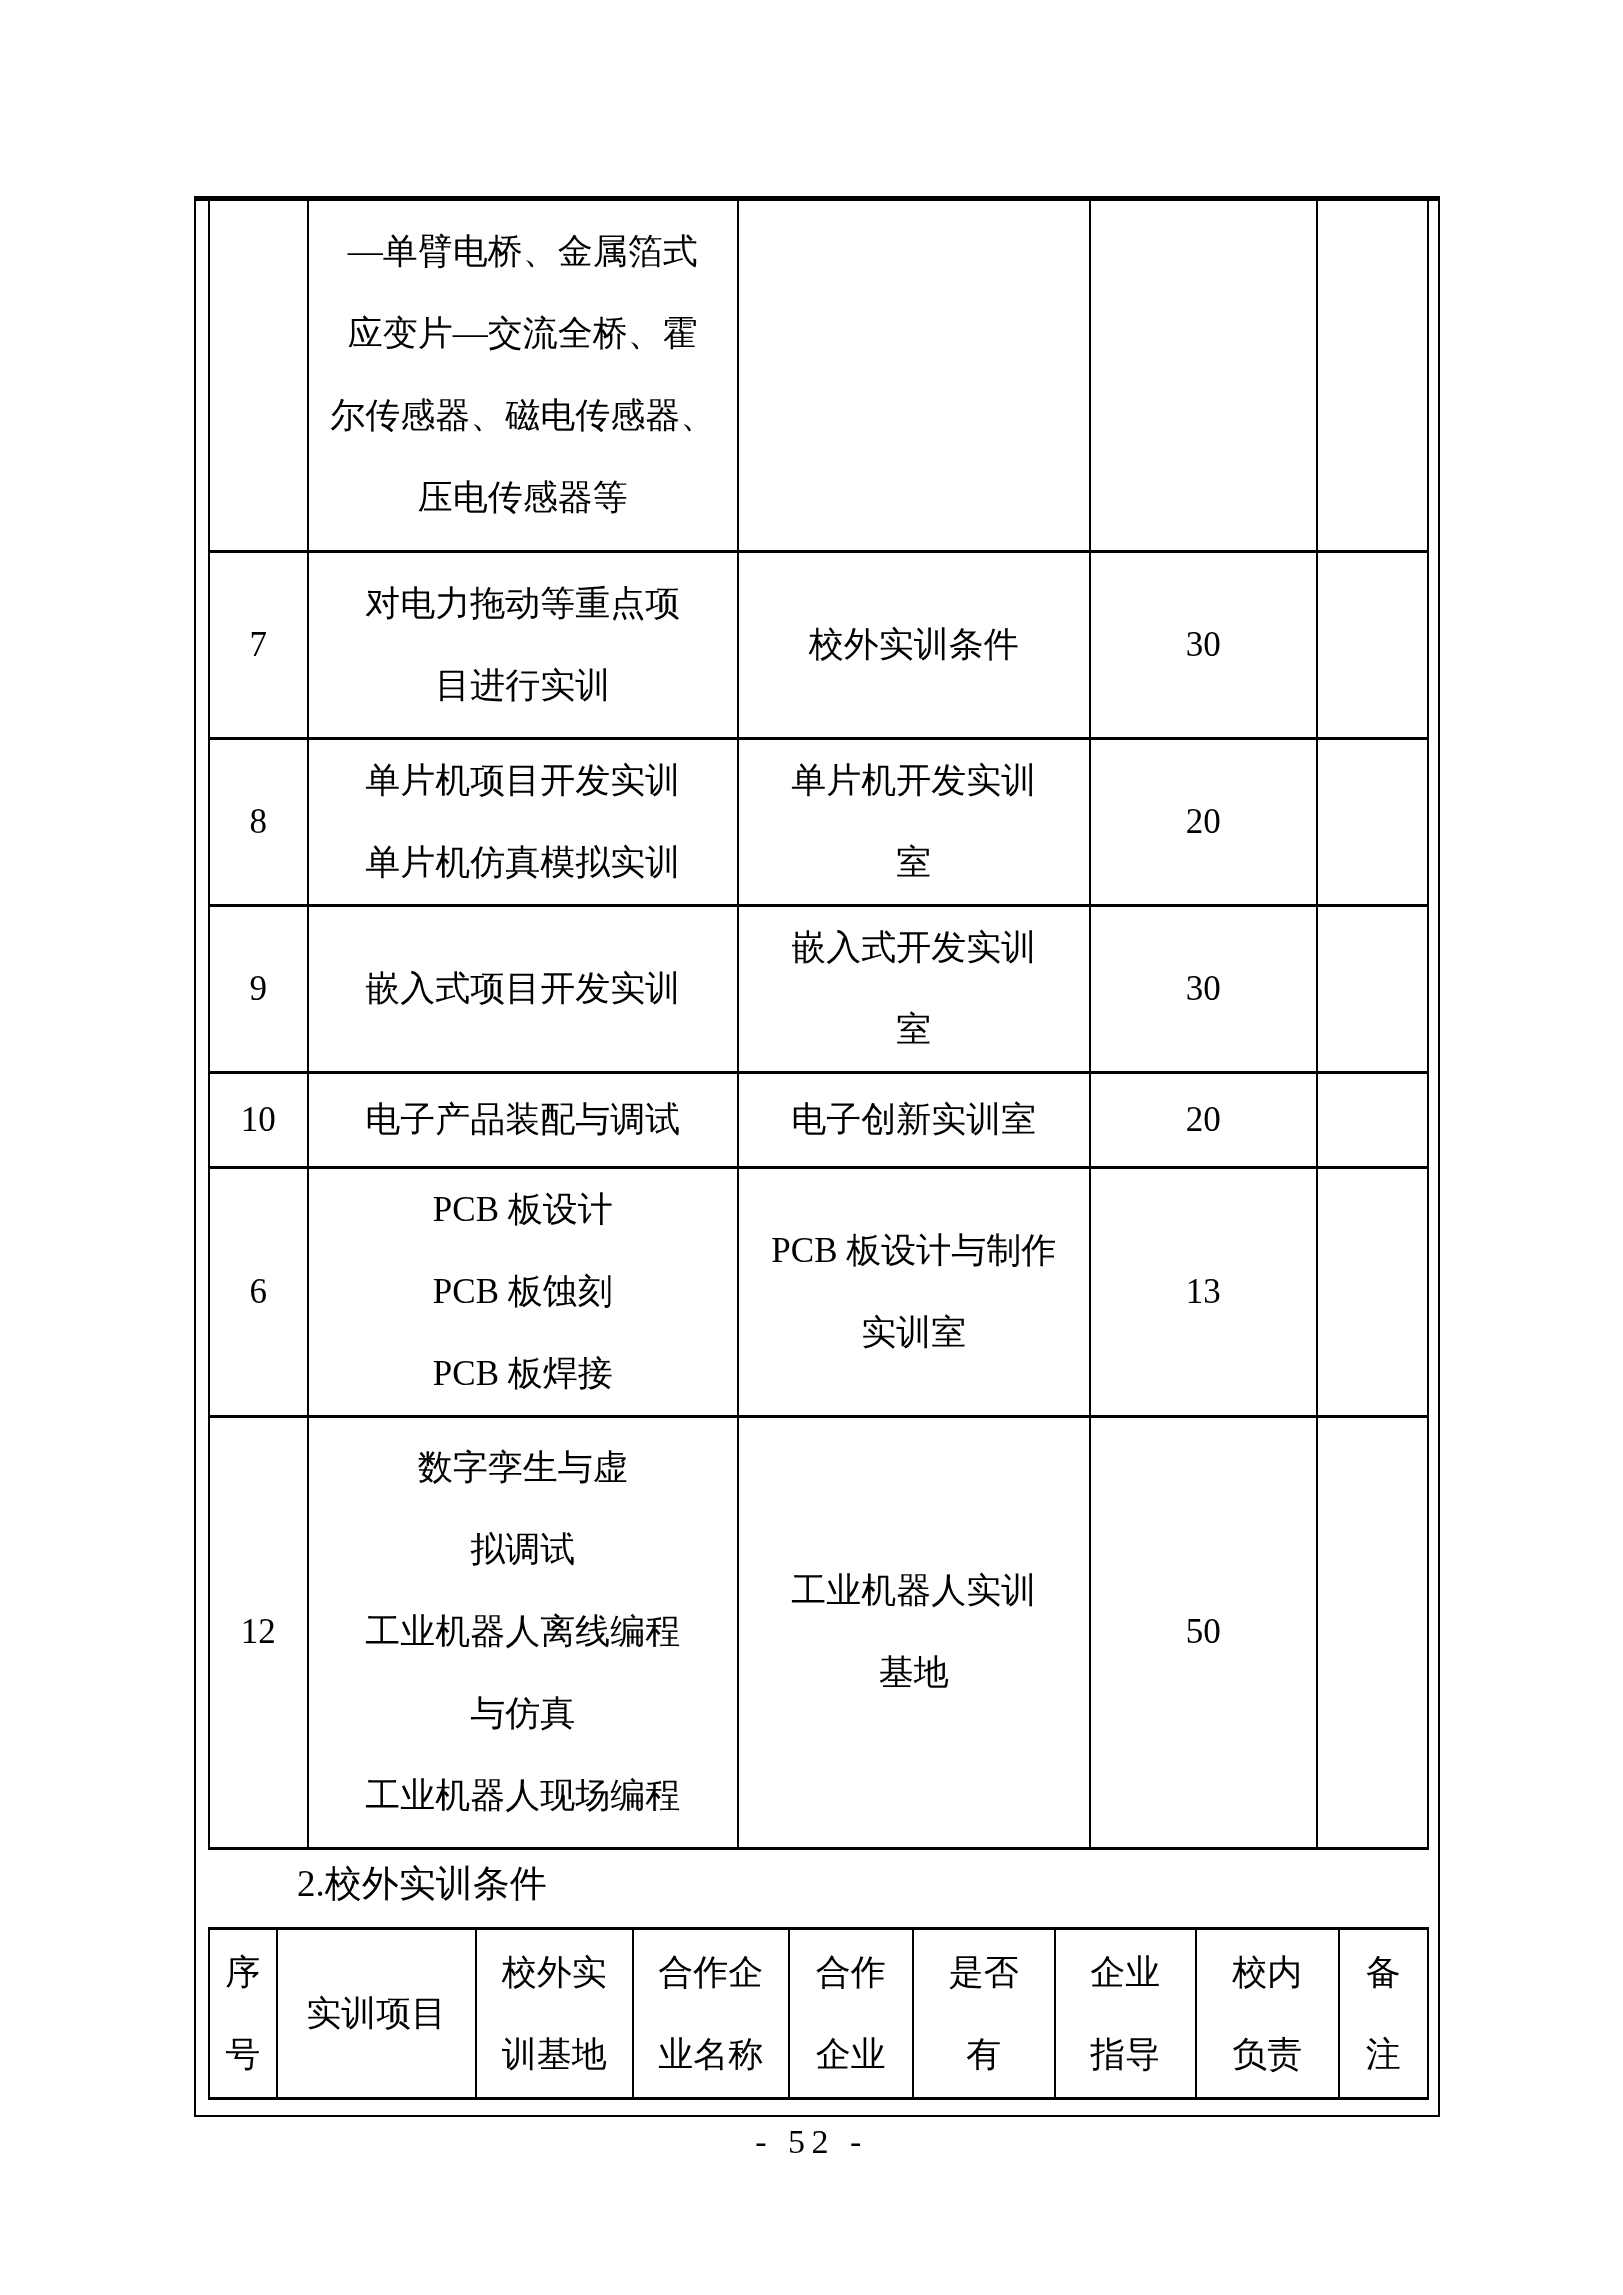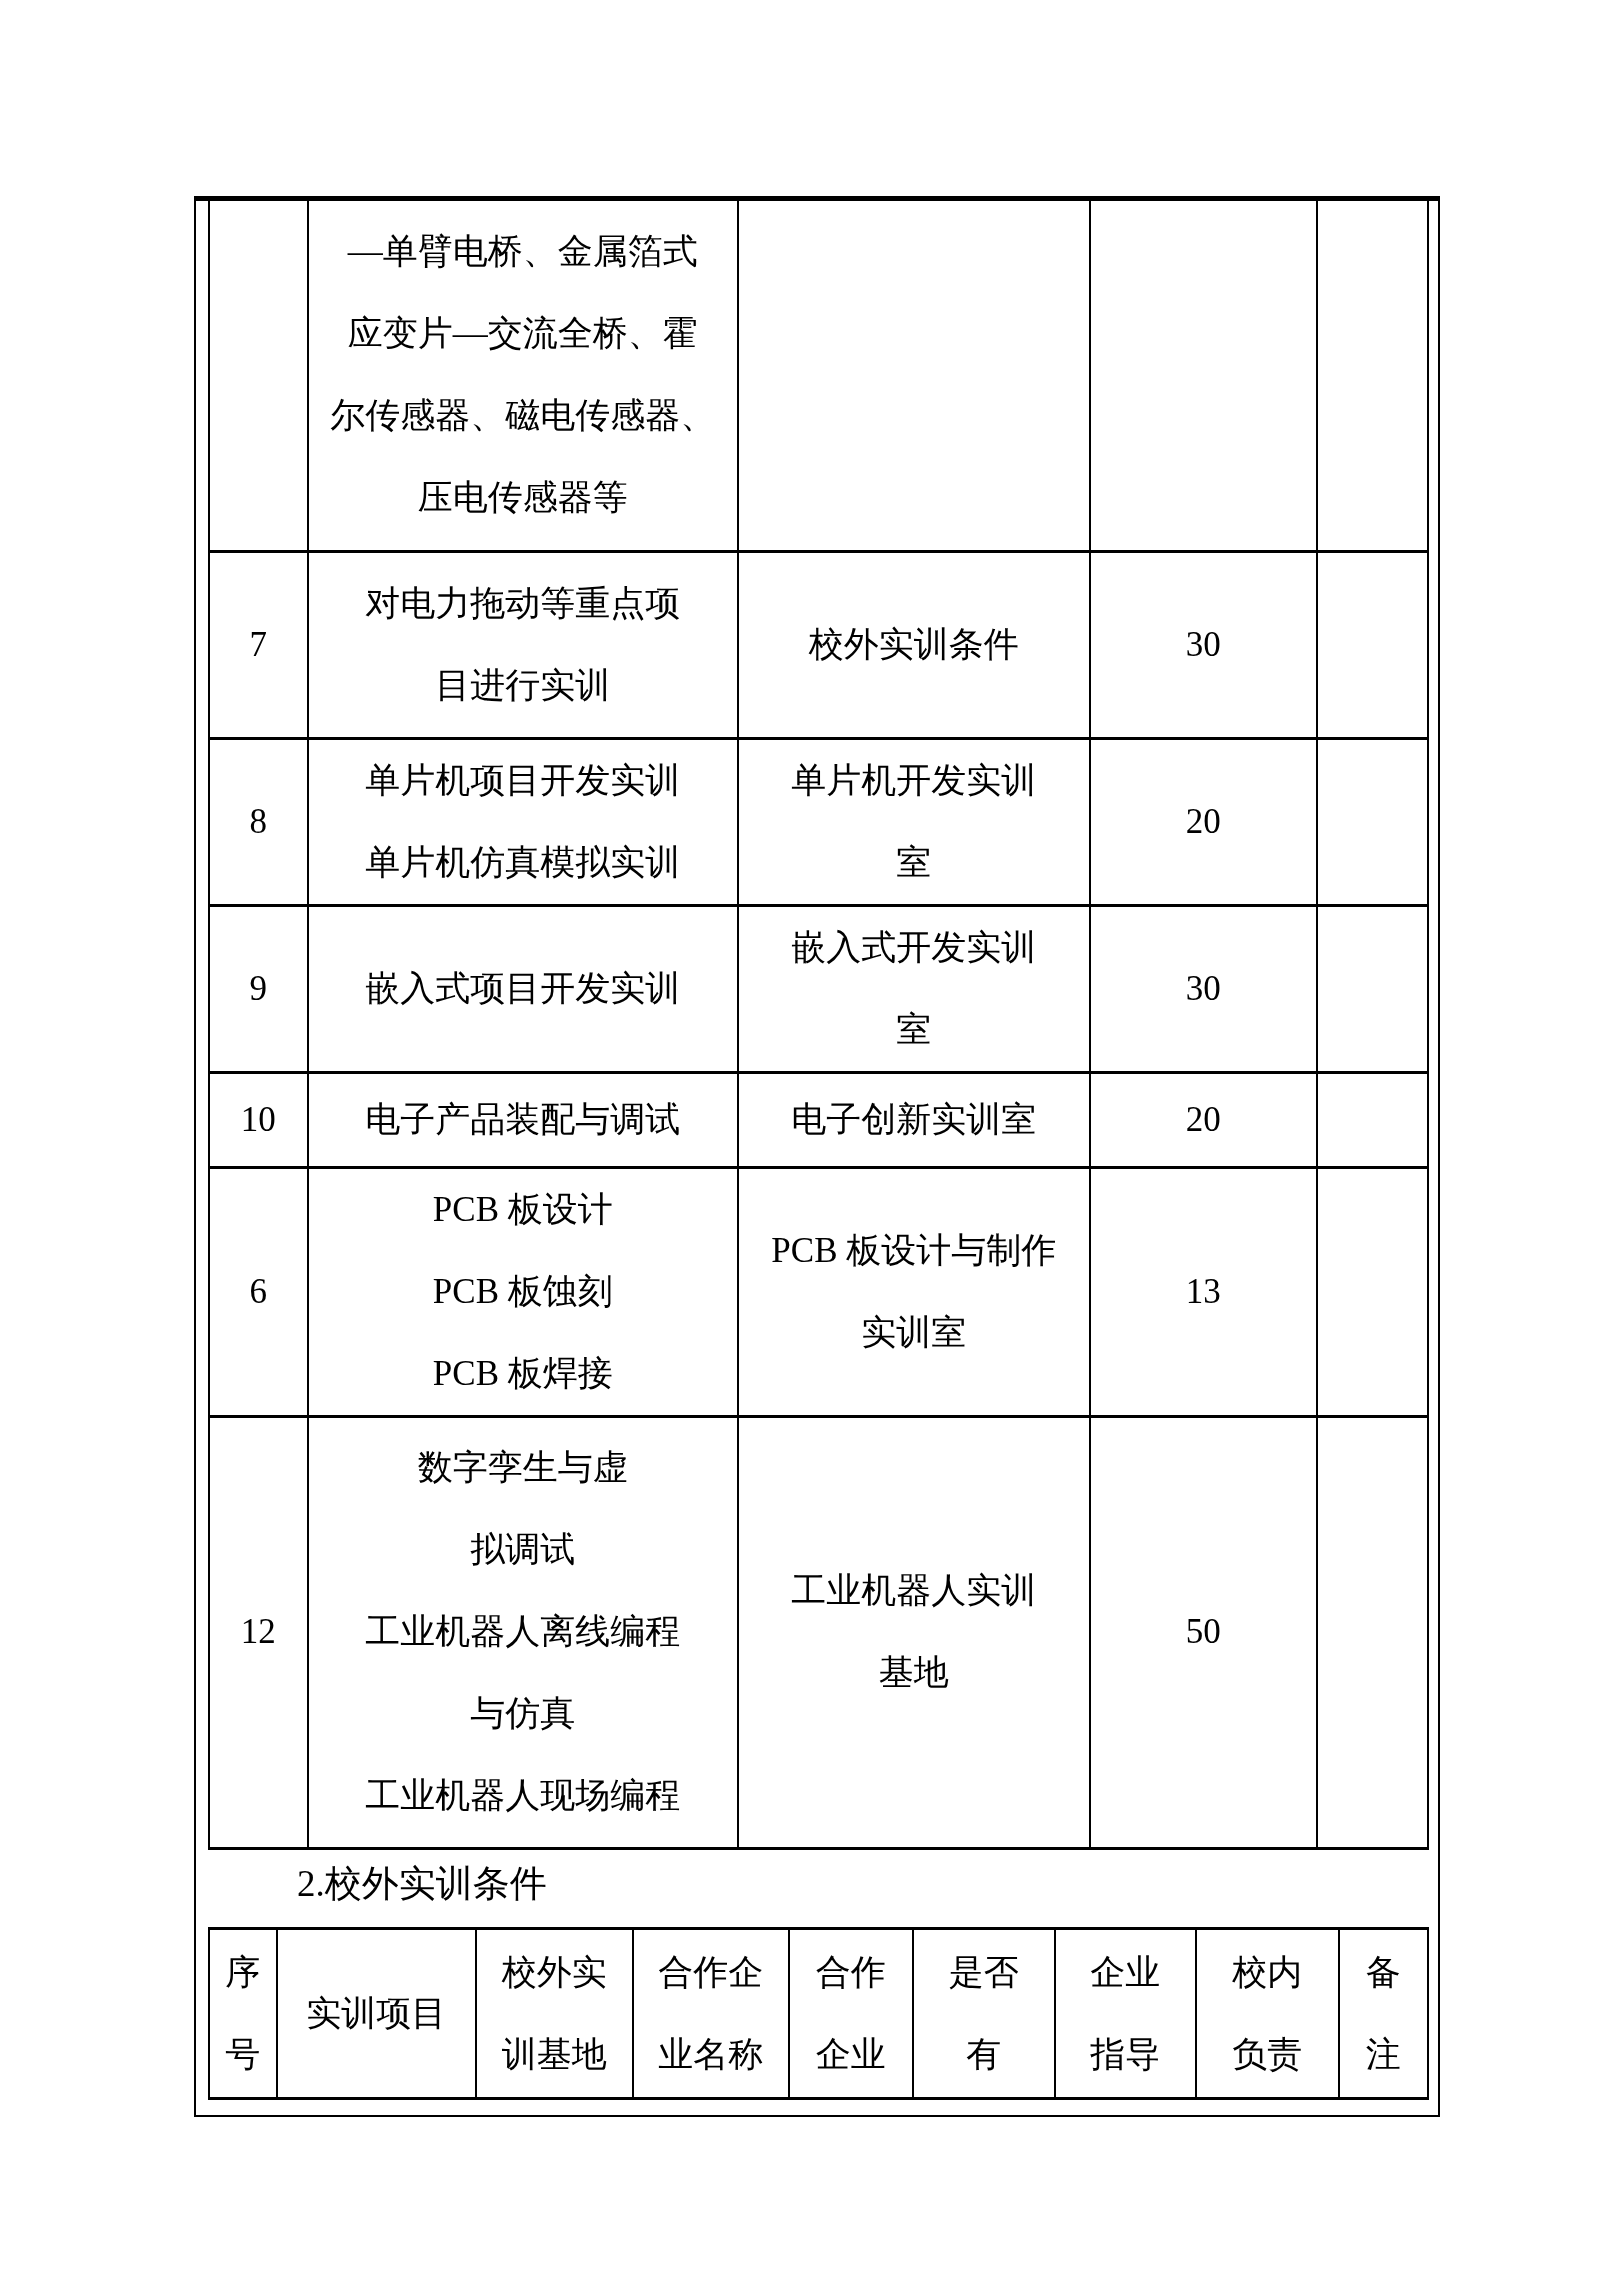--- a/index.html
+++ b/index.html
@@ -175,15 +175,16 @@
         <td>是否<br>有</td>
         <td>企业<br>指导</td>
         <td>校内<br>负责</td>
         <td>备<br>注</td>
       </tr>
     </tbody>
       </table>
 
   </div>
 
+  <div class="page-number">- 52 -</div>
 
 </div>
 
 
 </body></html>

